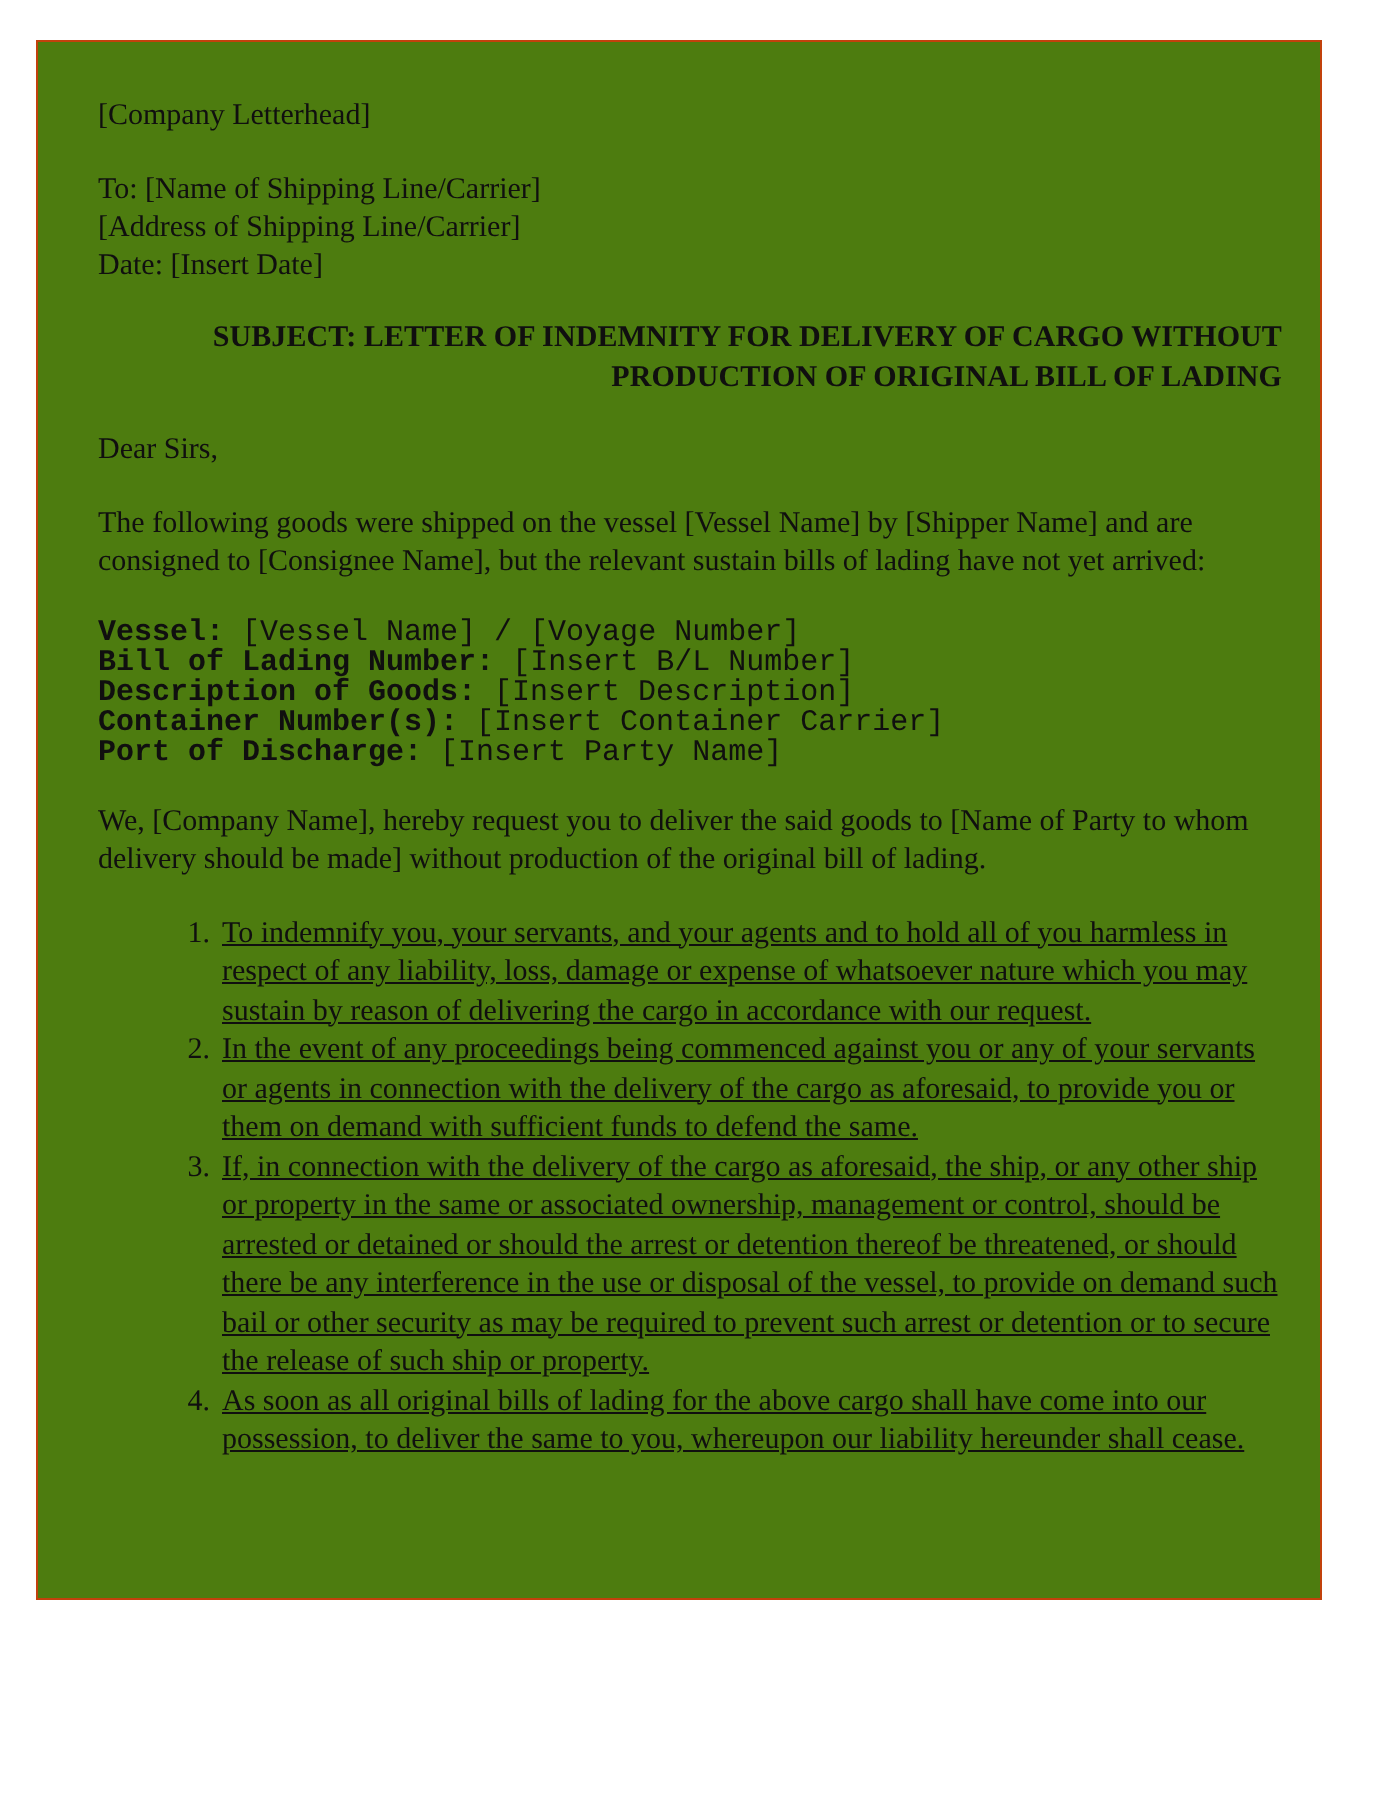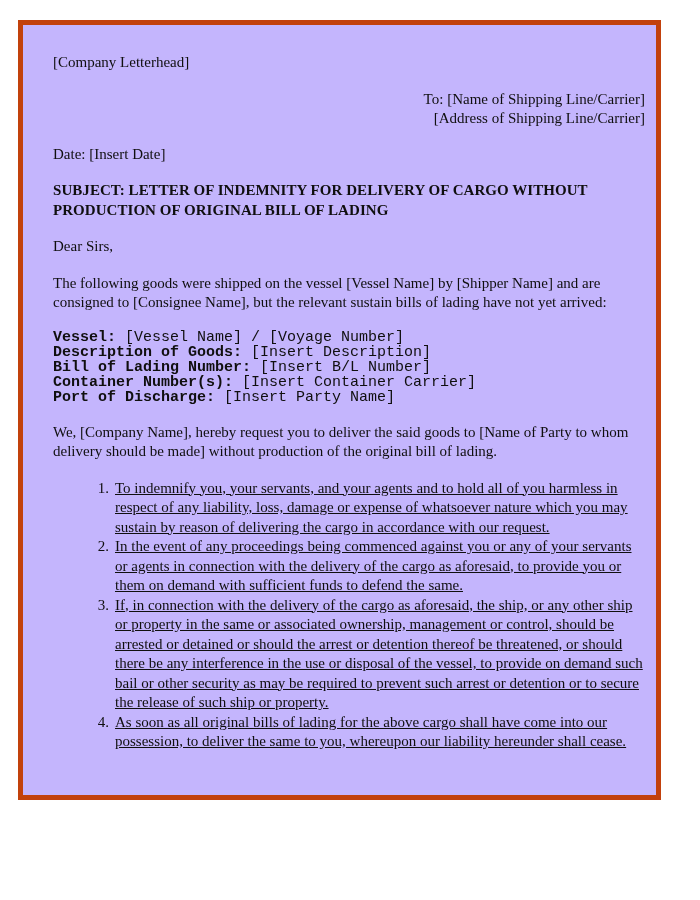--- a/index.html
+++ b/index.html
@@ -13,53 +13,53 @@
     font-family: "Liberation Serif", "DejaVu Serif", serif;
     color: #100f0f;
     overflow: hidden;
   }
   .page {
     position: absolute;
     left: 18px;
     top: 20px;
     width: 643px;
     height: 780px;
-    border: 5px solid #c2410c;
-    background: #c4b5fd;
+    border: 1px solid #c2410c;
+    background: #4d7c0f;
     box-sizing: border-box;
   }
   .content {
     position: absolute;
     left: 30px;
     top: 28px;
     width: 592px;
   }
   .line {
     font-size: 15px;
     line-height: 19px;
   }
   .blk {
-    margin-bottom: 17px;
-    text-align: right;
+    margin-bottom: 0;
   }
   .blk:last-child {
     margin-bottom: 0;
   }
   .para {
     font-size: 15px;
     line-height: 19.5px;
     text-align: left;
     margin-bottom: 17px;
   }
   .subject {
     font-size: 15px;
     line-height: 19.5px;
     font-weight: bold;
     margin-bottom: 17px;
     letter-spacing: 0.05px;
+    text-align: right;
   }
   .details {
     margin-bottom: 17px;
   }
   .details .line {
     line-height: 15.2px;
     white-space: nowrap;
     font-family: Liberation Mono, monospace;
   }
   .details .lbl {
@@ -111,26 +111,26 @@
     <div class="para">Dear Sirs,</div>
 
     <div class="para">The following goods were shipped on the vessel [Vessel Name] by [Shipper Name] and are consigned to [Consignee Name], but the relevant sustain bills of lading have not yet arrived:</div>
 
     <div class="details">
       <div class="line">
         <span class="lbl">Vessel:</span>
         <span>[Vessel Name] / [Voyage Number]</span>
       </div>
       <div class="line">
+        <span class="lbl">Bill of Lading Number:</span>
+        <span>[Insert B/L Number]</span>
+      </div>
+      <div class="line">
         <span class="lbl">Description of Goods:</span>
         <span>[Insert Description]</span>
-      </div>
-      <div class="line">
-        <span class="lbl">Bill of Lading Number:</span>
-        <span>[Insert B/L Number]</span>
       </div>
       <div class="line">
         <span class="lbl">Container Number(s):</span>
         <span>[Insert Container Carrier]</span>
       </div>
       <div class="line">
         <span class="lbl">Port of Discharge:</span>
         <span>[Insert Party Name]</span>
       </div>
     </div>

